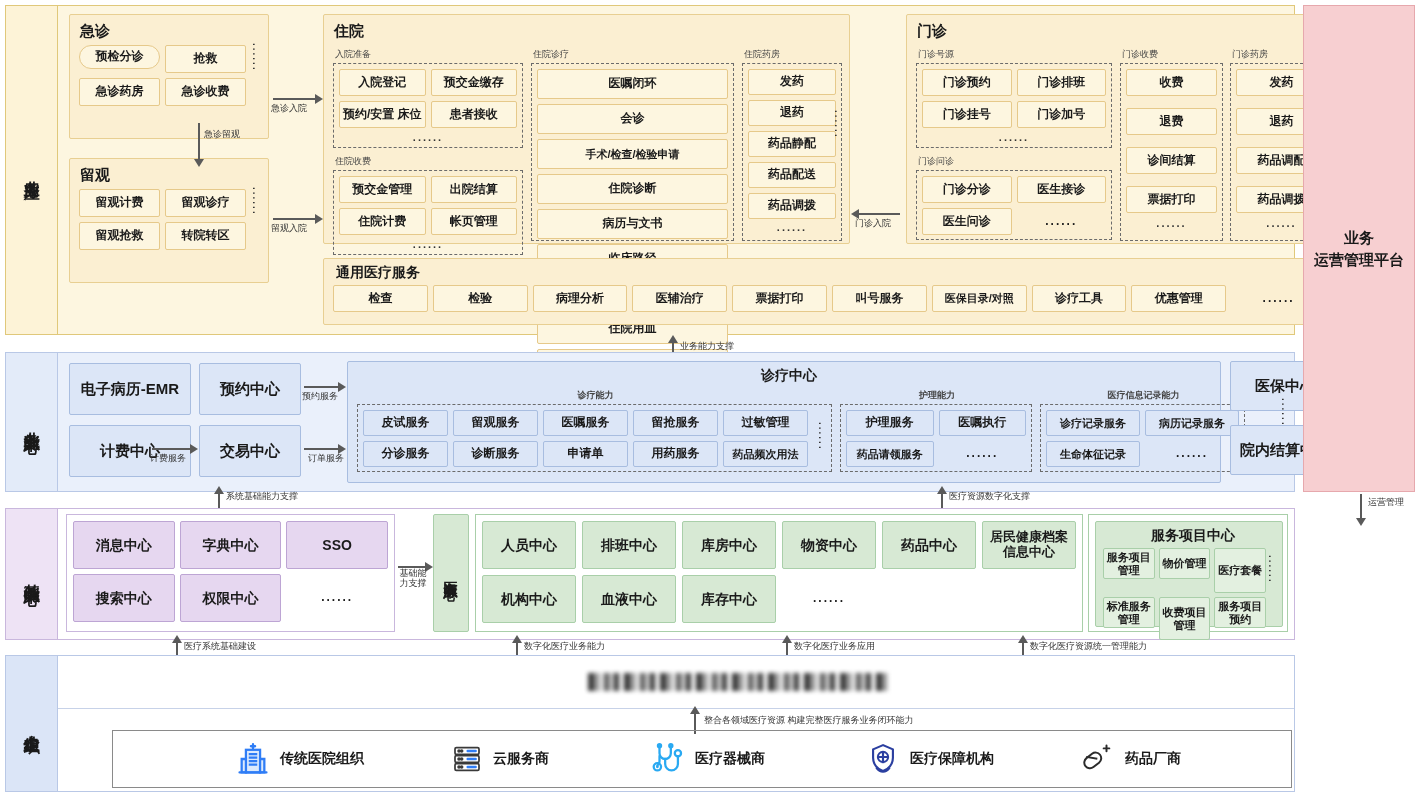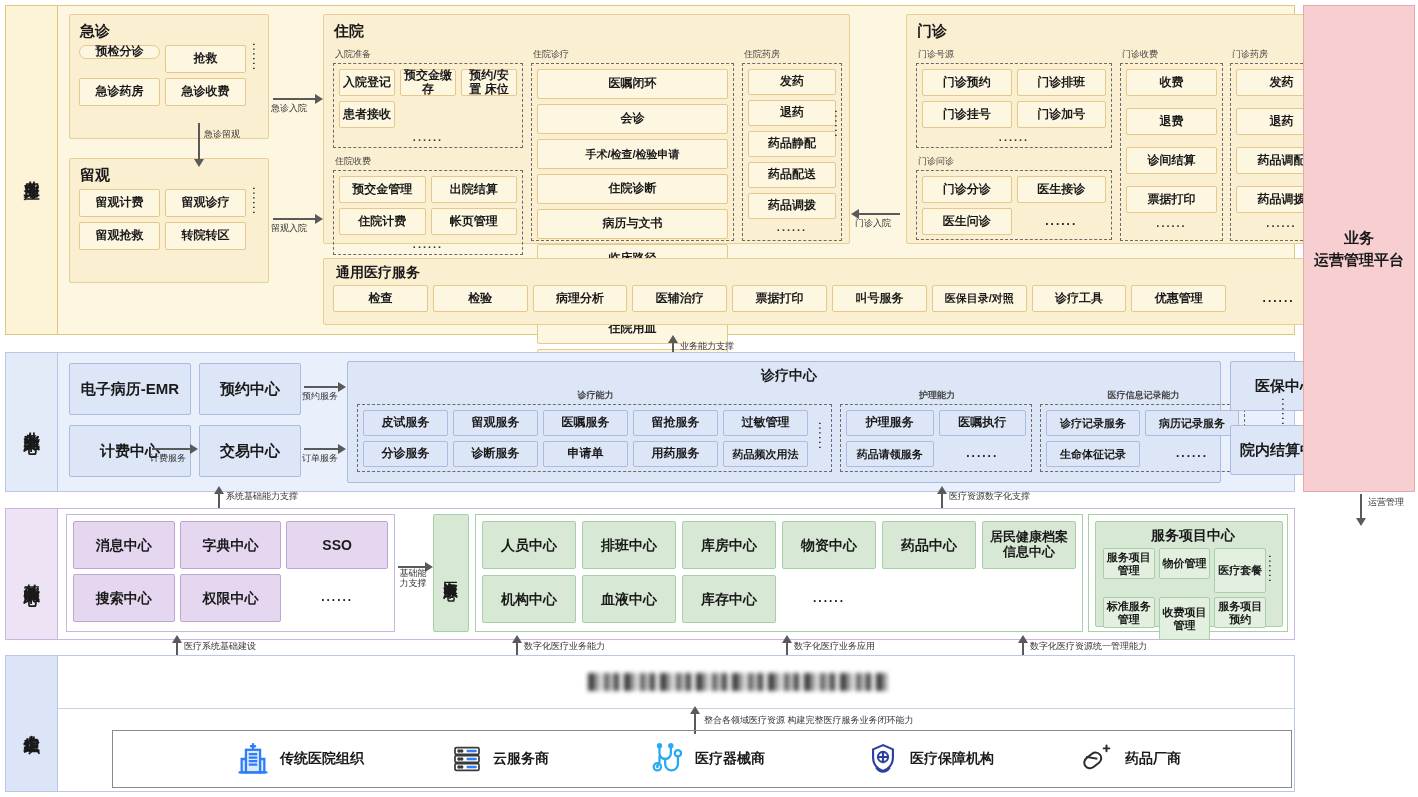--- a/index.html
+++ b/index.html
@@ -111,21 +111,21 @@
 
 <div class="canvas">
 
   <div class="band" id="layer-app">
     <div class="band-label">业务应用</div>
     <div class="band-body">
 
       <div class="group-card" style="left:11px; top:8px; width:200px; height:125px;">
         <div class="group-title">急诊</div>
         <div class="cellgrid" style="grid-template-columns:1fr 1fr; padding:0 22px 0 9px;">
-          <div class="cell" style="height:14px;border-radius:12px;">预检分诊</div>
+          <div class="cell" style="height:24px;border-radius:12px;">预检分诊</div>
           <div class="cell" style="height:28px;">抢救</div>
           <div class="cell" style="height:28px;">急诊药房</div>
           <div class="cell" style="height:28px;">急诊收费</div>
         </div>
         <div class="dots-v" style="right:6px; top:28px;">......</div>
       </div>
 
       <div class="group-card" style="left:11px; top:152px; width:200px; height:125px;">
         <div class="group-title">留观</div>
         <div class="cellgrid" style="grid-template-columns:1fr 1fr; padding:0 22px 0 9px;">
@@ -148,21 +148,21 @@
       <div class="hline" style="left:215px; top:212px; width:44px;"></div>
       <div class="ahead-right" style="left:257px; top:208px;"></div>
       <div class="arr-label" style="left:213px; top:216px;">留观入院</div>
 
       <div class="group-card" style="left:265px; top:8px; width:527px; height:230px;">
         <div class="group-title">住院</div>
 
         <div style="position:absolute; left:9px; top:33px; width:190px;">
           <div class="sub-title">入院准备</div>
           <div class="dash-box">
-            <div class="cellgrid" style="grid-template-columns:1fr 1fr 1fr;">
+            <div class="cellgrid" style="grid-template-columns:1fr 1fr;">
               <div class="cell" style="height:27px;">入院登记</div>
               <div class="cell" style="height:27px;">预交金缴存</div>
               <div class="cell" style="height:27px;">预约/安置 床位</div>
               <div class="cell" style="height:27px;">患者接收</div>
             </div>
             <div class="dots-h" style="margin-top:3px;">......</div>
           </div>
         </div>
 
         <div style="position:absolute; left:9px; top:140px; width:190px;">
@@ -307,21 +307,21 @@
       <div class="hline" style="left:246px; top:33px; width:36px;"></div>
       <div class="ahead-right" style="left:280px; top:29px;"></div>
       <div class="arr-label" style="left:244px; top:37px;">预约服务</div>
 
       <div class="hline" style="left:94px; top:95px; width:40px;"></div>
       <div class="ahead-right" style="left:132px; top:91px;"></div>
       <div class="arr-label" style="left:92px; top:99px;">计费服务</div>
 
       <div class="hline" style="left:246px; top:95px; width:36px;"></div>
       <div class="ahead-right" style="left:280px; top:91px;"></div>
-      <div class="arr-label" style="left:244px; top:99px;">订单服务</div>
+      <div class="arr-label" style="left:244px; top:99px;padding-left:6px;">订单服务</div>
 
       <div class="big-cell" style="left:289px; top:8px; width:874px; height:122px; display:block; background:#dce6f7;">
         <div class="group-title" style="padding:5px 0 2px 10px; font-size:14px;">诊疗中心</div>
 
         <div style="position:absolute; left:9px; top:27px; width:475px;">
           <div class="sub-title">诊疗能力</div>
           <div class="dash-box" style="position:relative;">
             <div class="cellgrid" style="grid-template-columns:repeat(5,1fr); padding-right:18px;">
               <div class="cell cell-blue" style="height:26px;">皮试服务</div>
               <div class="cell cell-blue" style="height:26px;">留观服务</div>

